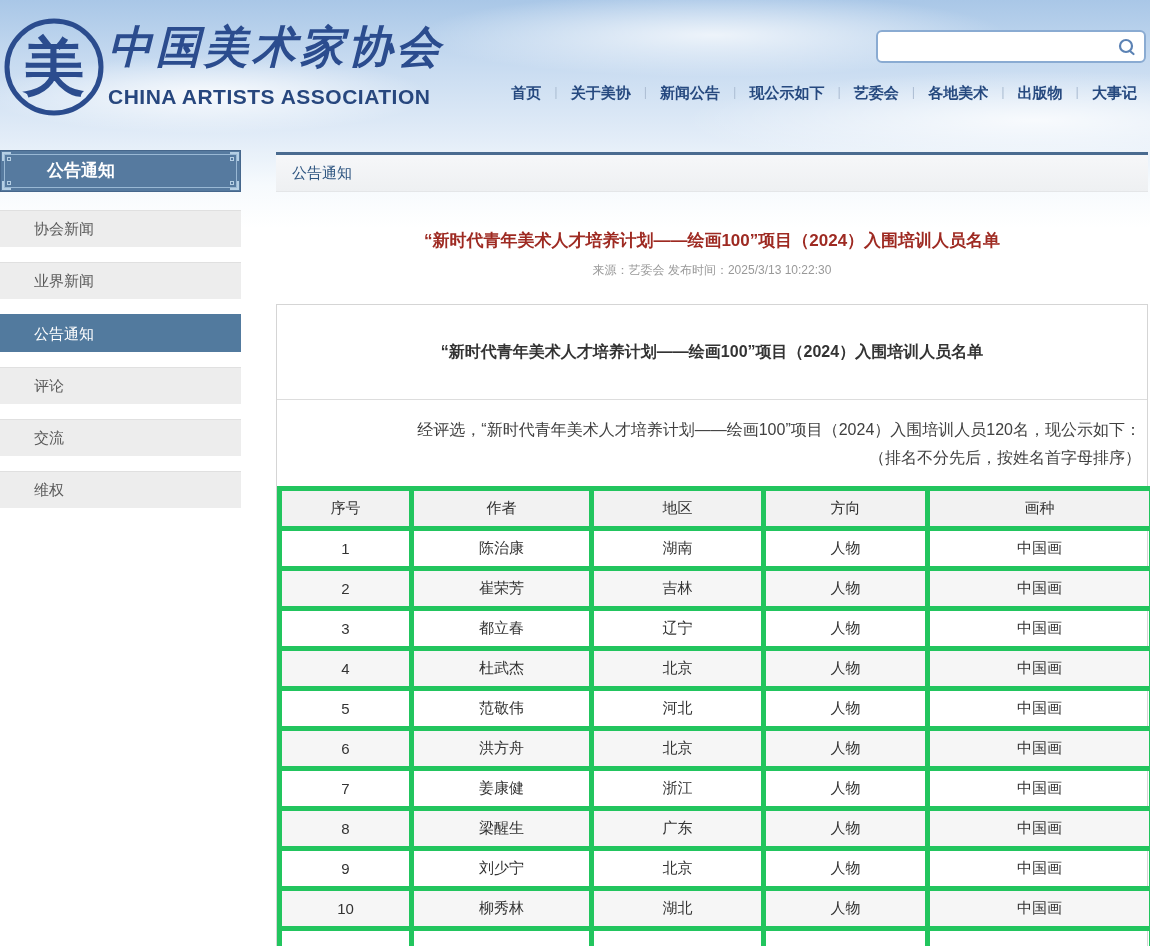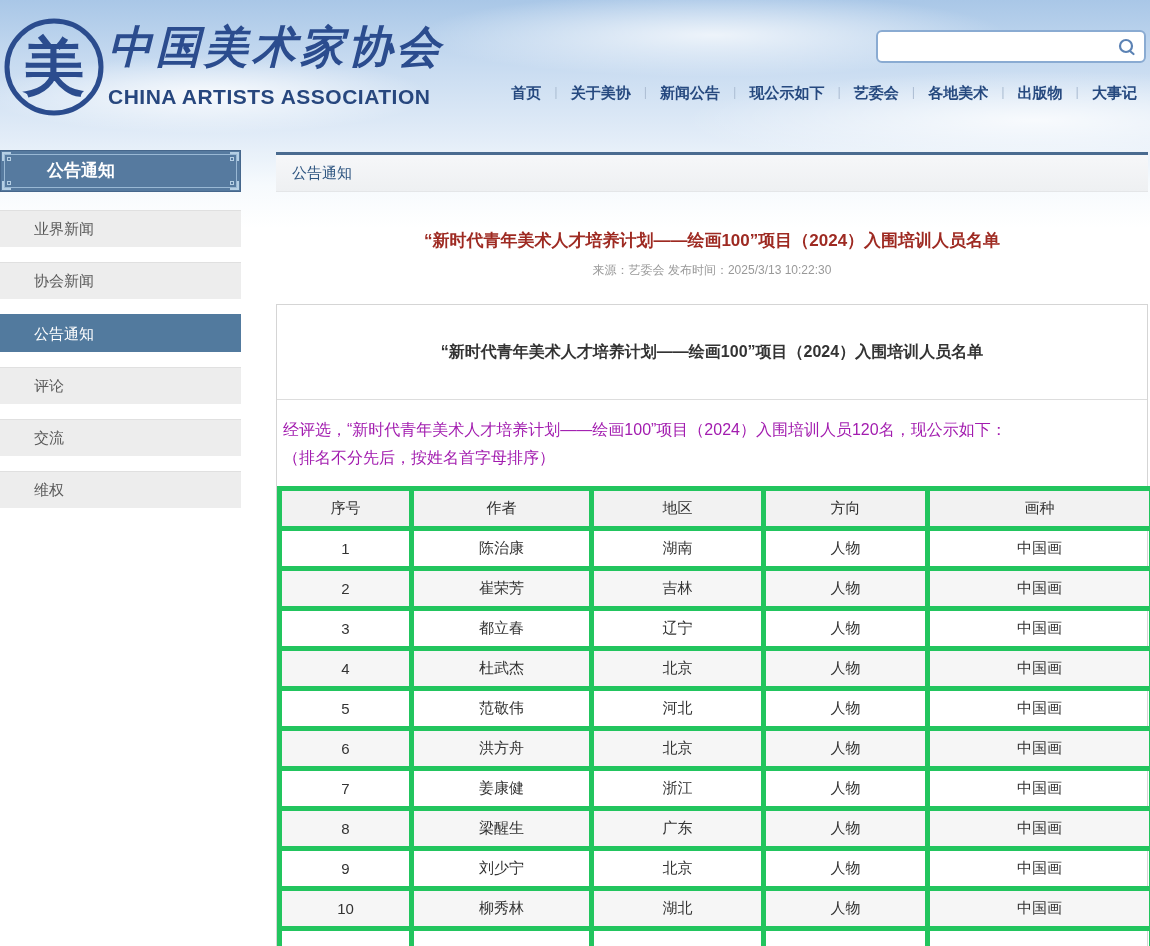--- a/index.html
+++ b/index.html
@@ -92,21 +92,21 @@
     color:#9e2a22; font-weight:bold; font-size:17px;
   }
   .article-meta { margin-top:10px; text-align:center; color:#999; font-size:12px; }
 
   .content-box { margin-top:25px; border:1px solid #d5d5d5; background:#fff; }
   .box-heading {
     height:95px; display:flex; align-items:center; justify-content:center;
     font-weight:bold; font-size:16px; color:#333; border-bottom:1px solid #ddd;
     text-align:center; padding:0 10px;
   }
-  .box-intro { padding:16px 6px 14px; font-size:16px; color:#a21caf; text-align:left; line-height:1.75; }
+  .box-intro { padding:16px 6px 14px; font-size:16px; color:#404040; text-align:right; line-height:1.75; }
 
   table { width:100%; border-collapse:collapse; font-size:15px; color:#333; table-layout:fixed; }
   th,td { border:5px solid #22c55e; height:40px; text-align:center; font-weight:normal; padding:0; }
   thead th { background:#f2f2f2; }
   tbody tr:nth-child(even) td { background:#f6f6f6; }
 </style>
 </head>
 <body>
 
 <div class="header">
@@ -158,22 +158,22 @@
         <i class="a"></i>
         <i class="b"></i>
       </span>
     <span class="corner c-br">
         <i class="a"></i>
         <i class="b"></i>
       </span>
     <span>公告通知</span>
   </div>
   <div class="side-list">
+    <div class="side-item">协会新闻</div>
     <div class="side-item">业界新闻</div>
-    <div class="side-item">协会新闻</div>
     <div class="side-item active">公告通知</div>
     <div class="side-item">评论</div>
     <div class="side-item">交流</div>
     <div class="side-item">维权</div>
   </div>
 </aside>
 
 <main class="main">
   <div class="breadcrumb">公告通知</div>
 

